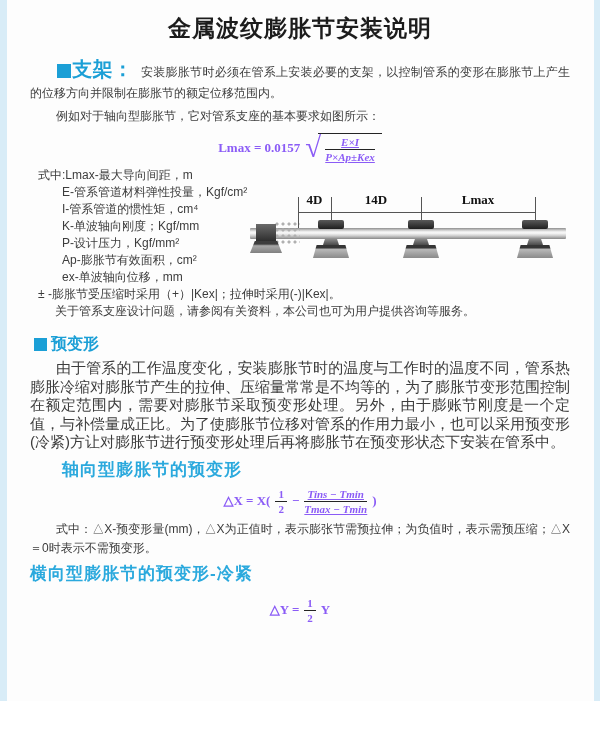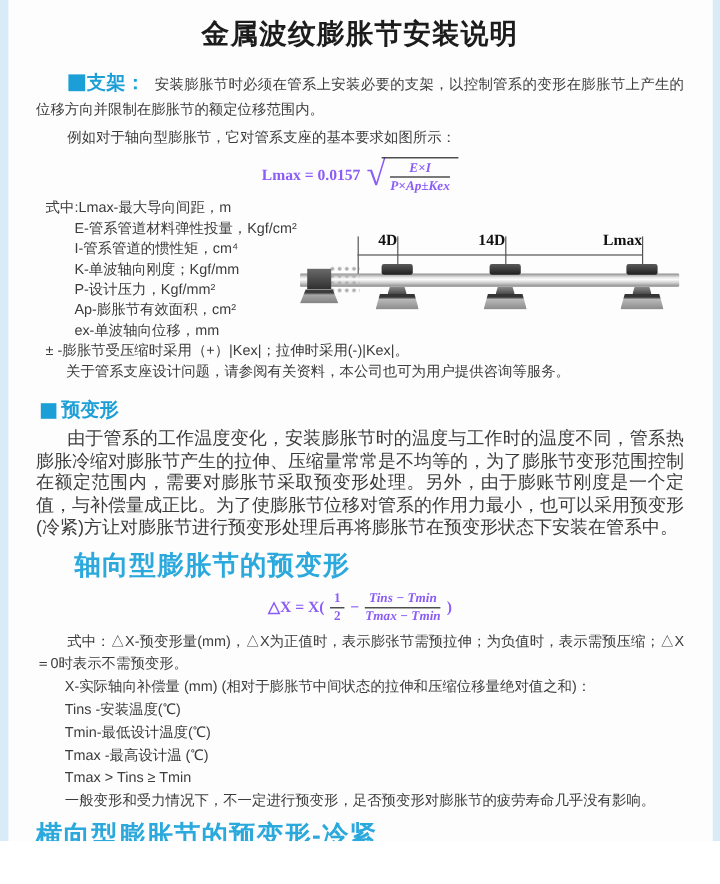--- a/index.html
+++ b/index.html
@@ -10,65 +10,65 @@
   .edge.right{right:0;width:6px;}
 
   .title{margin:0;padding-top:13px;text-align:center;font-size:23px;font-weight:bold;
          color:#1c1c1c;letter-spacing:1px;}
 
   .para{margin:0 30px;font-size:12px;line-height:21px;text-align:justify;}
   .para.first{margin-top:15px;text-indent:27px;}
   .para.ind{margin-top:2px;text-indent:26px;}
 
   .sq{display:inline-block;width:14px;height:14px;background:#1b9fd6;vertical-align:-2px;margin-right:1px;}
-  .sec-label{color:#1b9fd6;font-size:16px;font-weight:bold;margin-right:8px;}
+  .sec-label{color:#1b9fd6;font-size:20px;font-weight:bold;margin-right:8px;}
 
   .formula{text-align:center;font-family:"Liberation Serif",serif;font-weight:bold;color:#8b5cf6;font-size:13px;}
   .f1{margin-top:6px;}
   .fx-row{display:inline-flex;align-items:center;gap:5px;}
   .sqrt{display:inline-flex;align-items:flex-start;}
   .sqrt-sym{font-size:29px;line-height:29px;font-weight:normal;margin-right:-3px;}
   .sqrt-body{display:inline-block;border-top:1.5px solid #242424;padding:2px 7px 0;}
   .frac{display:inline-block;text-align:center;font-size:11px;line-height:12px;vertical-align:middle;}
   .frac .fnum{display:block;border-bottom:1px solid #242424;padding:0 3px 1px;}
   .frac .fden{display:block;padding-top:1px;}
-  .frac.it{font-style:italic;}
+  .frac.it{font-style:italic;text-decoration:underline;}
 
   .def-list{margin:4px 0 0 38px;font-size:12px;line-height:17px;position:relative;z-index:2;}
   .def-list .intro{margin-left:0;}
   .def-item{margin-left:24px;}
   .def-list .pm{margin-left:0;}
   .def-list .consult{margin-left:17px;}
 
   
   .diagram{position:absolute;left:246px;top:192px;width:350px;height:82px;z-index:1;}
   .diagram *{position:absolute;}
   .dimline{left:52px;top:20px;width:237px;height:0;border-top:1px solid #555;}
   .tick{top:5px;width:0;height:33px;border-left:1px solid #555;}
-  .dlabel{top:1px;text-align:right;font-family:"Liberation Serif",serif;font-weight:bold;
+  .dlabel{top:1px;text-align:center;font-family:"Liberation Serif",serif;font-weight:bold;
           font-size:13px;color:#111;line-height:14px;}
   .pipe{left:4px;top:36px;width:316px;height:11px;border-radius:1px;
         background:linear-gradient(to bottom,#8f8f8f 0%,#e9e9e9 30%,#fafafa 45%,#cfcfcf 70%,#878787 100%);}
   .bellows{left:29px;top:30px;width:25px;height:23px;
            background-image:radial-gradient(circle at 2px 2px,#b0b0b0 1.2px,rgba(0,0,0,0) 1.9px);
            background-size:6px 6px;}
   .anch-block{left:10px;top:32px;width:20px;height:17px;background:linear-gradient(#6a6a6a,#2f2f2f);}
   .anch-base{left:4px;top:49px;width:32px;height:12px;clip-path:polygon(15% 0,85% 0,100% 100%,0 100%);
              background:linear-gradient(#3d3d3d 0 25%,#a8a8a8 40%,#808080);}
   .cap{top:28px;width:26px;height:9px;border-radius:2px;background:linear-gradient(#5a5a5a,#1f1f1f);}
   .neck{top:47px;width:16px;height:6px;clip-path:polygon(12% 0,88% 0,100% 100%,0 100%);
         background:linear-gradient(#8a8a8a,#4a4a4a);}
   .base{top:53px;width:36px;height:13px;clip-path:polygon(10% 0,90% 0,100% 100%,0 100%);
         background:linear-gradient(#353535 0 20%,#b8b8b8 35%,#8a8a8a);}
 
   .sec-head{margin:14px 0 0 34px;font-size:16px;font-weight:bold;color:#1b9fd6;display:flex;align-items:center;gap:3px;}
   .sec-head .sq{width:13px;height:13px;vertical-align:0;}
   .blockpara{margin:4px 30px 0;font-size:15px;line-height:18.5px;text-align:justify;text-indent:26px;}
 
-  .sub-head{font-size:22px;font-weight:bold;color:#2ba9dd;letter-spacing:1px;}
+  .sub-head{font-size:17px;font-weight:bold;color:#2ba9dd;letter-spacing:1px;}
   .sub-head.axial{margin:6px 0 0 62px;}
   .sub-head.lateral{margin:4px 0 12px 30px;}
 
   .f2{margin-top:7px;}
   .explain{margin:5px 30px 0;font-size:12px;line-height:19px;text-align:justify;text-indent:26px;}
   .adefs{margin:0 30px 0 54px;font-size:12px;line-height:19px;}
   .f3{margin-top:8px;}
 </style>
 </head>
 <body>
@@ -154,28 +154,20 @@
       <span class="frac it">
         <span class="fnum">Tins − Tmin</span>
         <span class="fden">Tmax − Tmin</span>
       </span>
       <span>)</span>
     </span>
   </div>
 
   <p class="explain">式中：△X-预变形量(mm)，△X为正值时，表示膨张节需预拉伸；为负值时，表示需预压缩；△X＝0时表示不需预变形。</p>
 
-  <div class="adefs">
-    <div>X-实际轴向补偿量 (mm) (相对于膨胀节中间状态的拉伸和压缩位移量绝对值之和)：</div>
-    <div>Tins -安装温度(℃)</div>
-    <div>Tmin-最低设计温度(℃)</div>
-    <div>Tmax -最高设计温 (℃)</div>
-    <div>Tmax &gt; Tins ≥ Tmin</div>
-    <div>一般变形和受力情况下，不一定进行预变形，足否预变形对膨胀节的疲劳寿命几乎没有影响。</div>
-  </div>
 
   <div class="sub-head lateral">横向型膨胀节的预变形-冷紧</div>
 
   <div class="formula f3">
     <span class="fx-row">
       <span>△Y =</span>
       <span class="frac">
         <span class="fnum">1</span>
         <span class="fden">2</span>
       </span>

